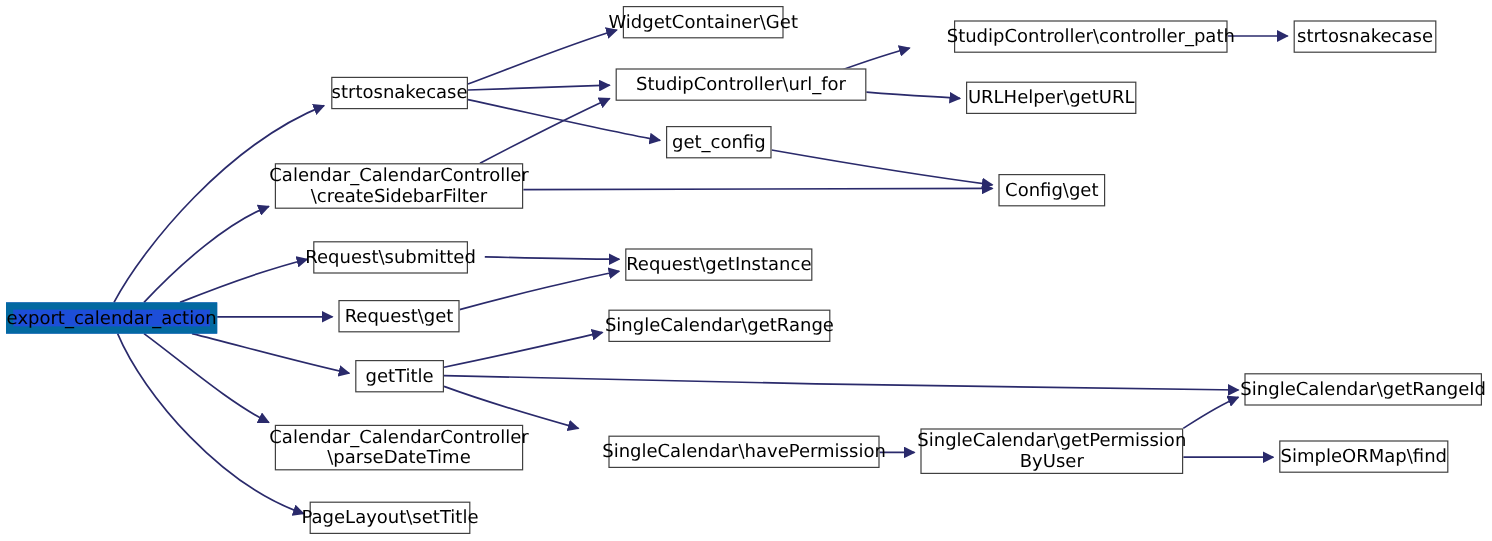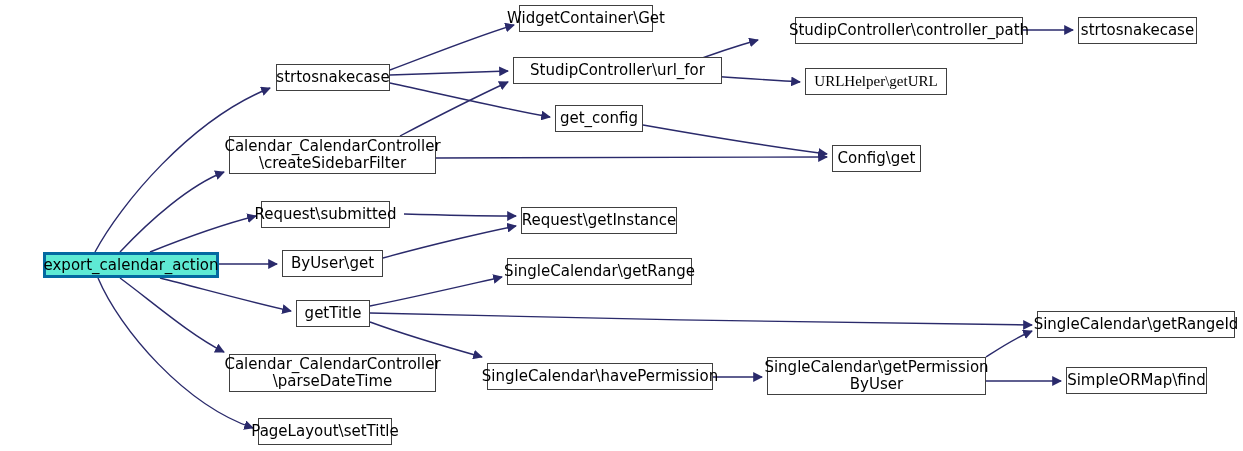--- a/index.html
+++ b/index.html
@@ -20,23 +20,22 @@
     display:flex;
     align-items:center;
     justify-content:center;
     text-align:center;
     font-size:15px;
     line-height:17px;
     white-space:pre;
     letter-spacing:0px;
   }
   .node.highlight{
-    background:#5eead4;
-    border:3px solid #0369a1;
-    margin-left:38px;
+    background:#1d4ed8;
+    border:6px solid #0369a1;
   }
 </style>
 </head>
 <body>
 
 <div id="canvas">
   <svg id="edges" xmlns="http://www.w3.org/2000/svg">
     <defs>
       <marker id="arrow" viewBox="0 0 10 10" refX="9" refY="5" markerWidth="7" markerHeight="7" orient="auto-start-reverse">
         <path d="M 0 0 L 10 5 L 0 10 z" fill="#2a2a6b"></path>
@@ -68,33 +67,33 @@
         <path d="M 986,357 C 1000,348 1015,338 1032,331" marker-end="url(#arrow)"></path>
         <path d="M 986,381 L 1061,381" marker-end="url(#arrow)"></path>
       </g>
   </svg>
   <div id="nodes">
       <div class="node highlight" style="left: 5px; top: 252px; width: 176px; height: 26px;">export_calendar_action</div>
       <div class="node" style="left: 276px; top: 64px; width: 114px; height: 27px;">strtosnakecase</div>
       <div class="node" style="left: 229px; top: 136px; width: 207px; height: 38px;">Calendar_CalendarController
 \createSidebarFilter</div>
       <div class="node" style="left: 261px; top: 201px; width: 129px; height: 27px;">Request\submitted</div>
-      <div class="node" style="left: 282px; top: 250px; width: 101px; height: 27px;">ByUser\get</div>
+      <div class="node" style="left: 282px; top: 250px; width: 101px; height: 27px;">Request\get</div>
       <div class="node" style="left: 296px; top: 300px; width: 74px; height: 27px;">getTitle</div>
       <div class="node" style="left: 229px; top: 354px; width: 207px; height: 38px;">Calendar_CalendarController
 \parseDateTime</div>
       <div class="node" style="left: 258px; top: 418px; width: 134px; height: 27px;">PageLayout\setTitle</div>
       <div class="node" style="left: 519px; top: 5px; width: 134px; height: 27px;">WidgetContainer\Get</div>
       <div class="node" style="left: 513px; top: 57px; width: 209px; height: 27px;">StudipController\url_for</div>
       <div class="node" style="left: 555px; top: 105px; width: 88px; height: 27px;">get_config</div>
       <div class="node" style="left: 521px; top: 207px; width: 156px; height: 27px;">Request\getInstance</div>
       <div class="node" style="left: 507px; top: 258px; width: 185px; height: 27px;">SingleCalendar\getRange</div>
-      <div class="node" style="left: 487px; top: 363px; width: 226px; height: 27px;">SingleCalendar\havePermission</div>
+      <div class="node" style="left: 507px; top: 363px; width: 226px; height: 27px;">SingleCalendar\havePermission</div>
       <div class="node" style="left: 763px; top: 17px; width: 228px; height: 27px; margin-left: 32px;">StudipController\controller_path</div>
-      <div class="node" style="left: 805px; top: 68px; width: 142px; height: 27px; font-family: Liberation Serif, serif;">URLHelper\getURL</div>
+      <div class="node" style="left: 805px; top: 68px; width: 142px; height: 27px;">URLHelper\getURL</div>
       <div class="node" style="left: 832px; top: 145px; width: 89px; height: 27px;">Config\get</div>
       <div class="node" style="left: 767px; top: 357px; width: 219px; height: 38px;">SingleCalendar\getPermission
 ByUser</div>
       <div class="node" style="left: 1078px; top: 17px; width: 119px; height: 27px;">strtosnakecase</div>
       <div class="node" style="left: 1037px; top: 311px; width: 198px; height: 27px;">SingleCalendar\getRangeId</div>
       <div class="node" style="left: 1066px; top: 367px; width: 141px; height: 27px;">SimpleORMap\find</div>
     </div>
 </div>
 
 </body></html>

